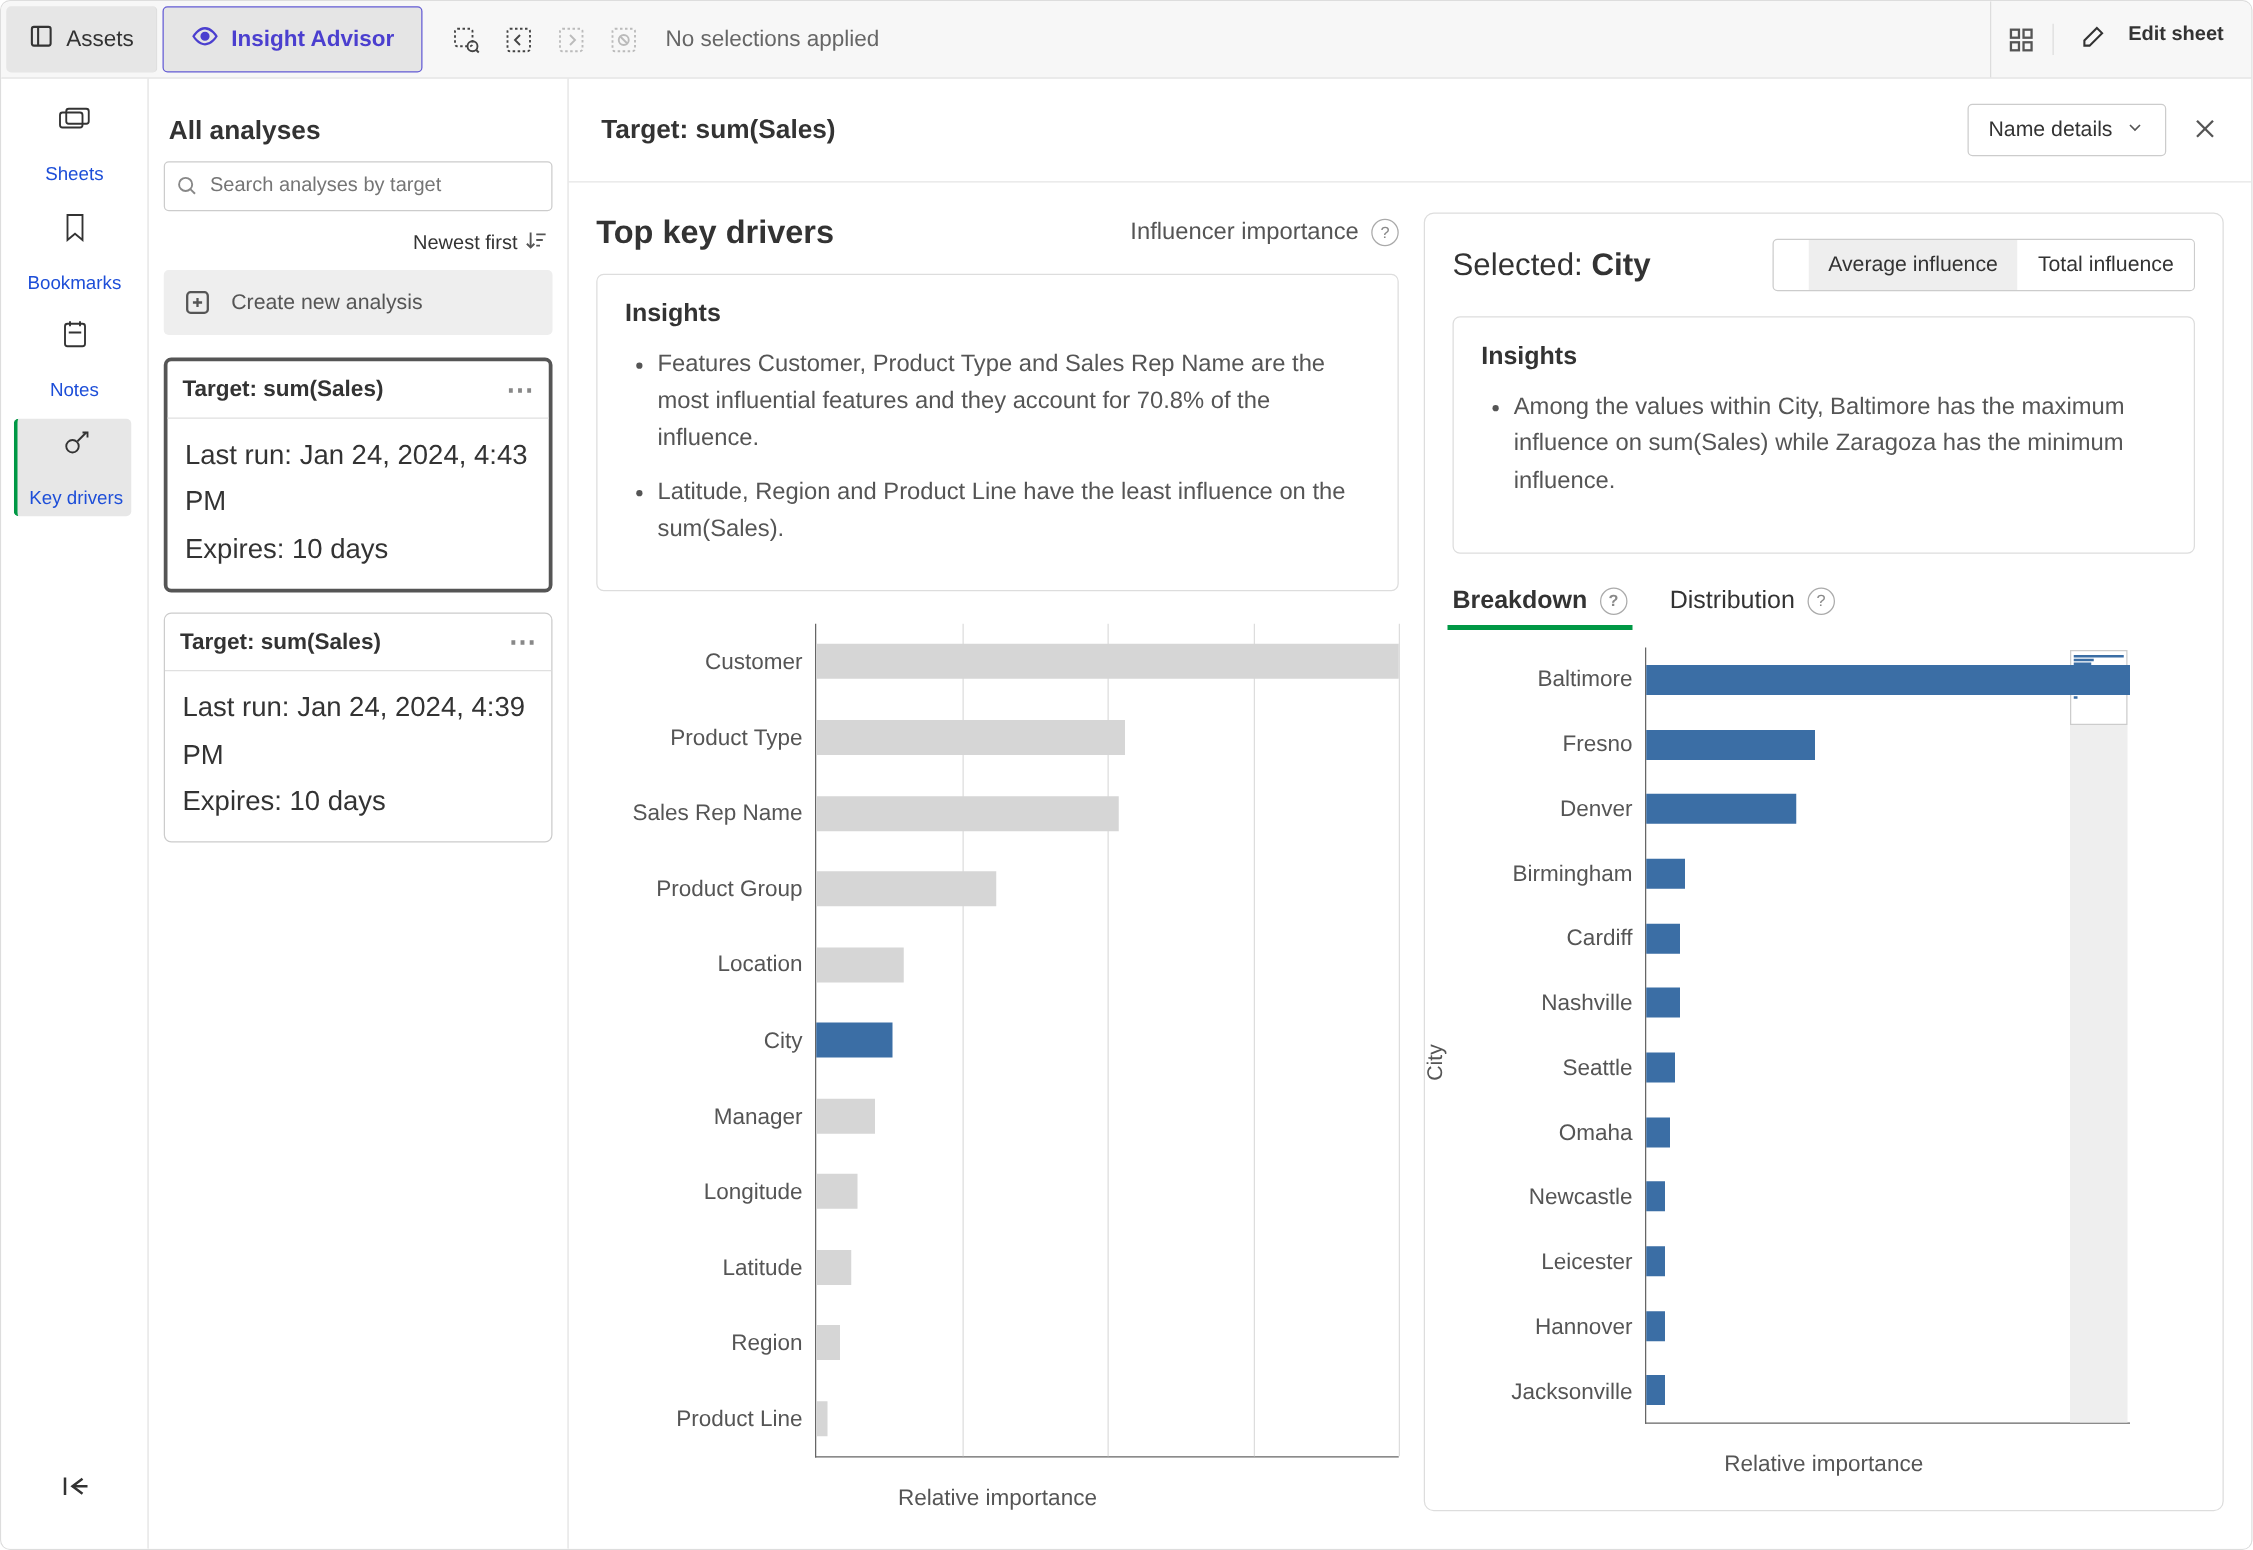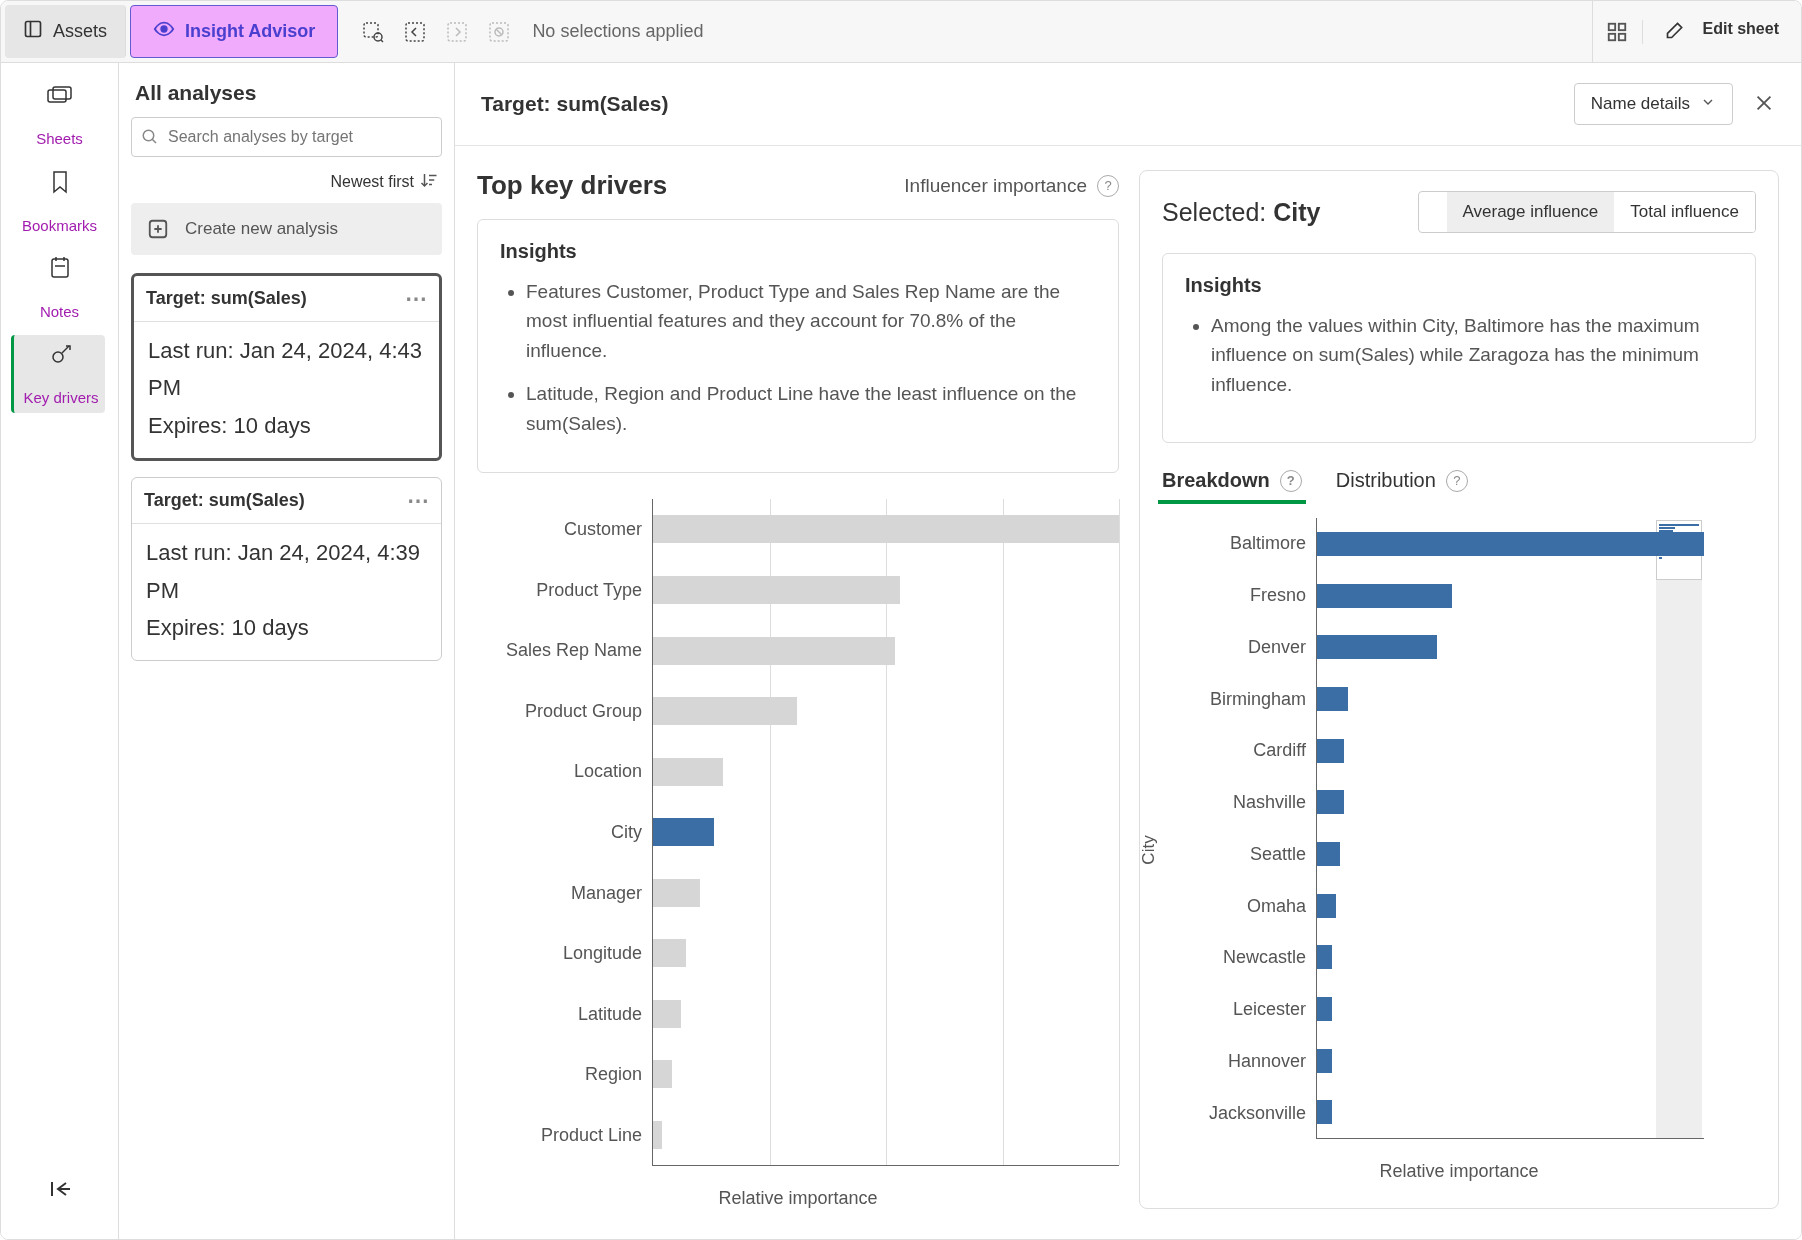--- a/index.html
+++ b/index.html
@@ -34,21 +34,21 @@
     gap: 10px;
   }
   .tb-assets {
     background: #e6e6e6;
     border-right: 1px solid #ddd;
     margin: 4px 0 4px 4px;
     border-radius: 4px;
     height: calc(100% - 8px);
   }
   .tb-insight {
-    background: #f0abfc;
+    background: #e5e5e5;
     border: 1px solid #635bd4;
     color: #4b3fcf;
     margin: 4px 0 4px 4px;
     border-radius: 4px;
     height: calc(100% - 8px);
     font-weight: 600;
     padding: 0 22px;
   }
   .tb-insight svg { stroke: #4b3fcf; }
   .tb-selicons { display:flex; align-items:center; gap: 8px; padding-left: 18px; text-align: center;}
@@ -76,21 +76,21 @@
   }
   .far-item {
     width: 94px;
     height: 78px;
     display:flex;
     flex-direction:column;
     align-items:center;
     justify-content:center;
     gap:20px;
     font-size:15px;
-    color:#a21caf;
+    color:#1d4ed8;
     border-radius:4px;
     margin-bottom: 8px;
     cursor:pointer;
   }
   .far-item.active { background:#e7e7e7; border-left: 3px solid #009845; margin-left:-3px; padding-left:3px;}
   .far-item:not(.active) { background:transparent; }
   .far-collapse {
     margin-top:auto;
     margin-bottom: 30px;
     width:40px;height:40px;
@@ -99,21 +99,21 @@
   }
 
   .analyses-panel {
     width: 336px;
     border-right: 1px solid #ddd;
     background:#fff;
     display:flex;
     flex-direction:column;
     padding: 14px 12px 12px 12px;
   }
-  .panel-title { font-size: 21px; font-weight:600; margin: 4px 4px 12px 4px;}
+  .panel-title { font-size: 21px; font-weight:600; margin: 16px 4px 12px 4px;}
   .search-wrap { position:relative; margin-bottom: 14px;}
   .search-wrap svg { position:absolute; left:10px; top:50%; transform:translateY(-50%); color:#888;}
   .search-input {
     width:100%; height:40px; border:1px solid #ccc; border-radius:4px;
     padding-left: 36px; font-size:16px; color:#666; background:#fff;
   }
   .sort-row { display:flex; justify-content:flex-end; align-items:center; gap:6px; font-size:16px; color:#333; margin-bottom:10px; padding-right:4px;}
   .create-row {
     display:flex; align-items:center; gap:14px;
     height:52px; background:#eee; border-radius:4px;

